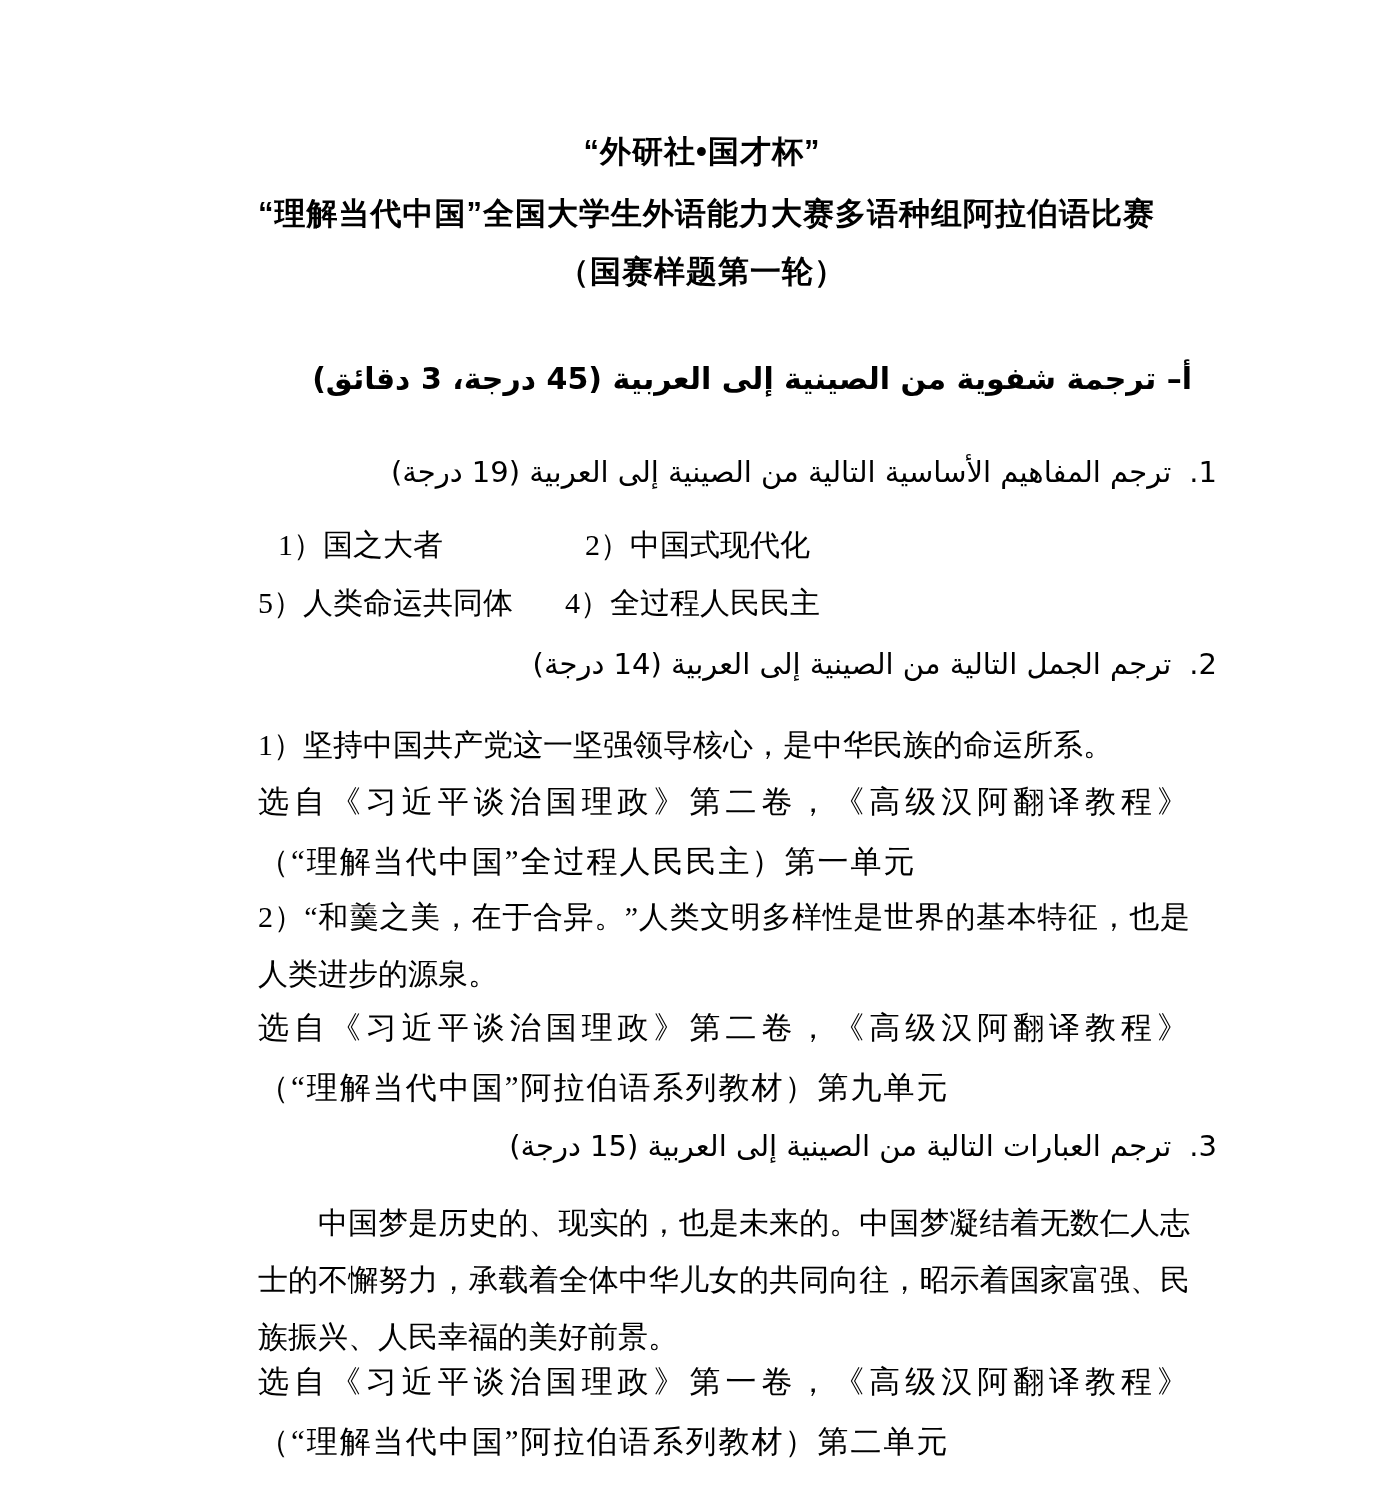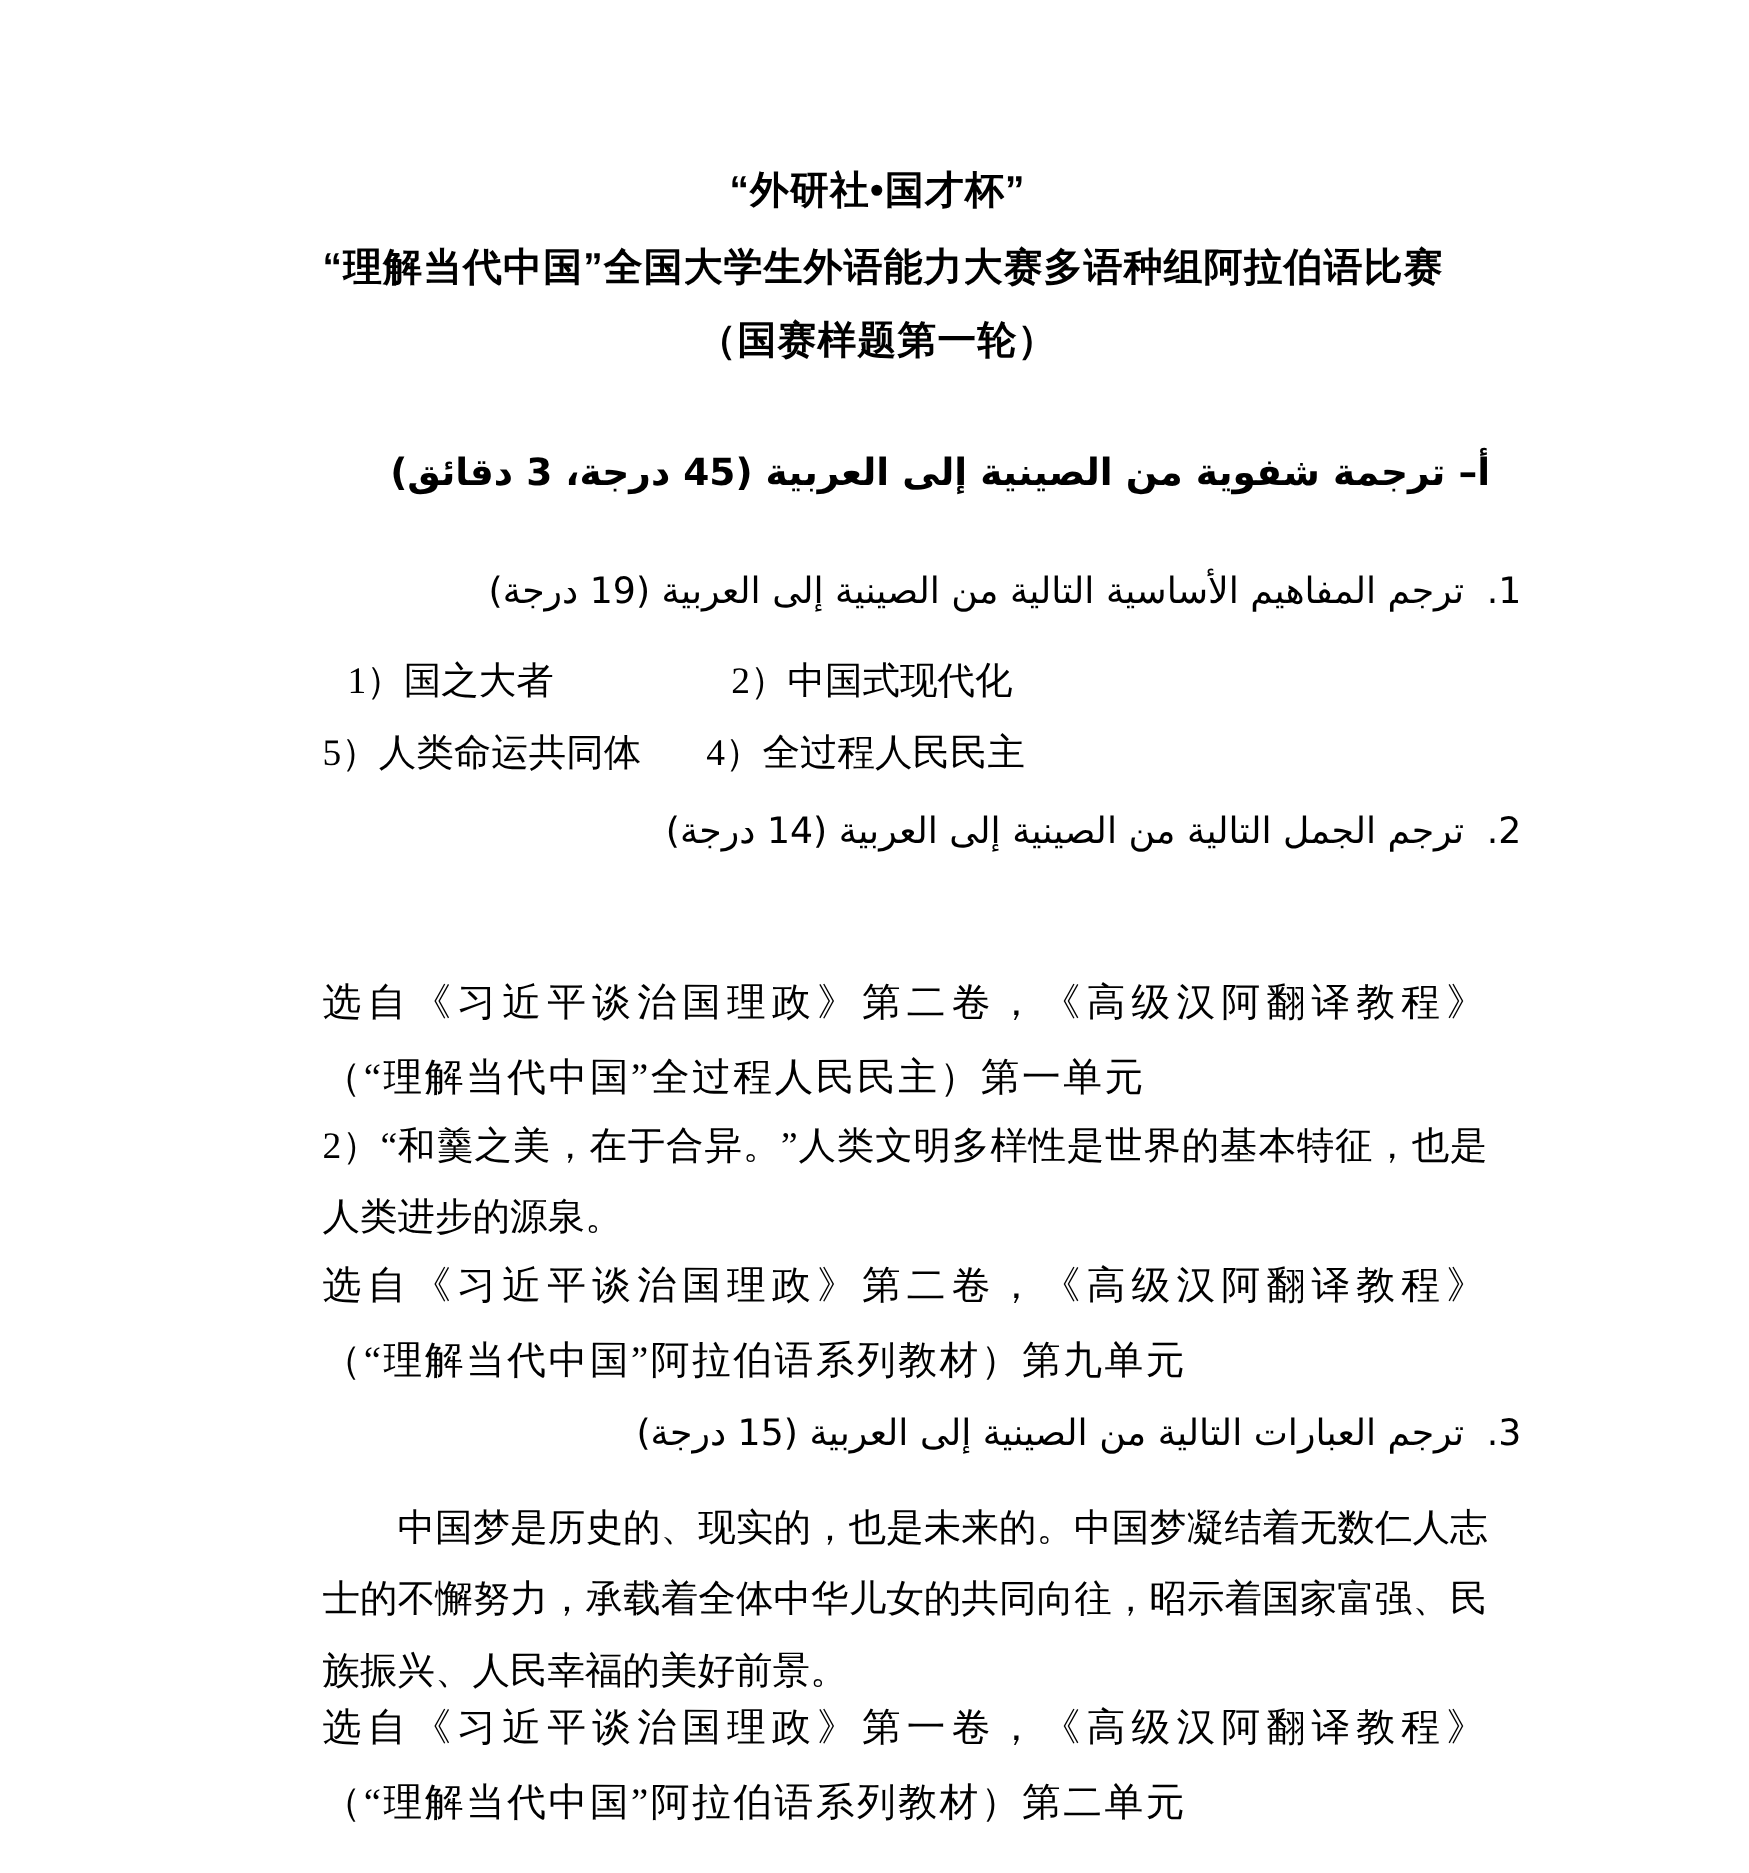--- a/index.html
+++ b/index.html
@@ -114,20 +114,21 @@
     <span class="concept-cell c-left">1）国之大者</span><span class="concept-cell">2）中国式现代化</span>
   </div>
   <div class="concept-row cr2">
     <span class="concept-cell c-left">5）人类命运共同体</span><span class="concept-cell">4）全过程人民民主</span>
   </div>
 
   <div class="ar ar-item ai2" dir="rtl" lang="ar">
     <span class="ar-num">2.</span><span class="ar-text">ترجم الجمل التالية من الصينية إلى العربية (14 درجة)</span>
   </div>
 
+  <p class="cn-body p1">1）坚持中国共产党这一坚强领导核心，是中华民族的命运所系。</p>
   <p class="cn-kaiti s1">选自《习近平谈治国理政》第二卷，《高级汉阿翻译教程》（“理解当代中国”全过程人民民主）第一单元</p>
 
   <p class="cn-body p2">2）“和羹之美，在于合异。”人类文明多样性是世界的基本特征，也是人类进步的源泉。</p>
   <p class="cn-kaiti s2">选自《习近平谈治国理政》第二卷，《高级汉阿翻译教程》（“理解当代中国”阿拉伯语系列教材）第九单元</p>
 
   <div class="ar ar-item ai3" dir="rtl" lang="ar">
     <span class="ar-num">3.</span><span class="ar-text">ترجم العبارات التالية من الصينية إلى العربية (15 درجة)</span>
   </div>
 
   <p class="cn-body p3">中国梦是历史的、现实的，也是未来的。中国梦凝结着无数仁人志士的不懈努力，承载着全体中华儿女的共同向往，昭示着国家富强、民族振兴、人民幸福的美好前景。</p>

